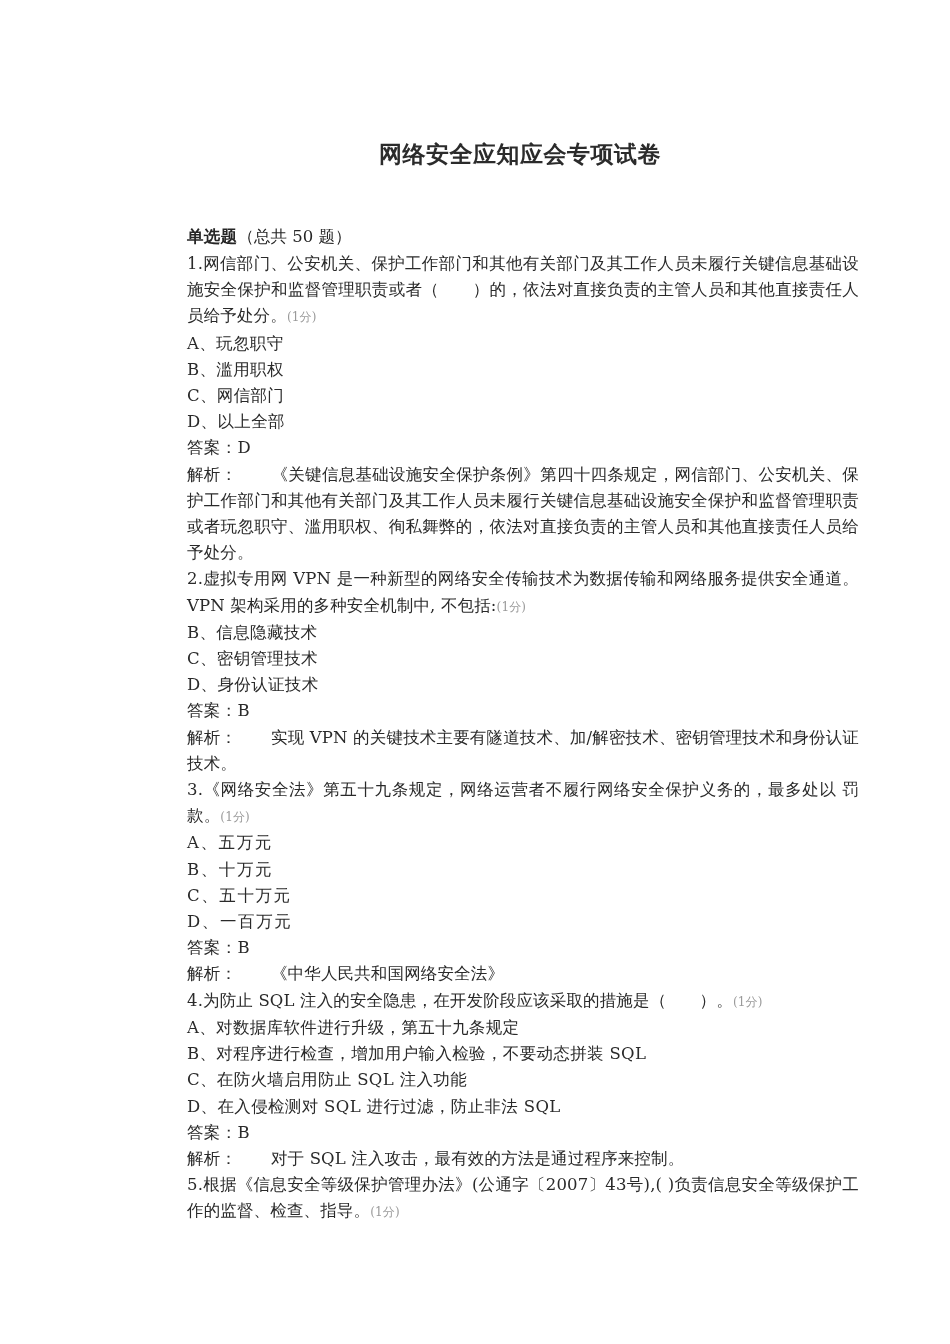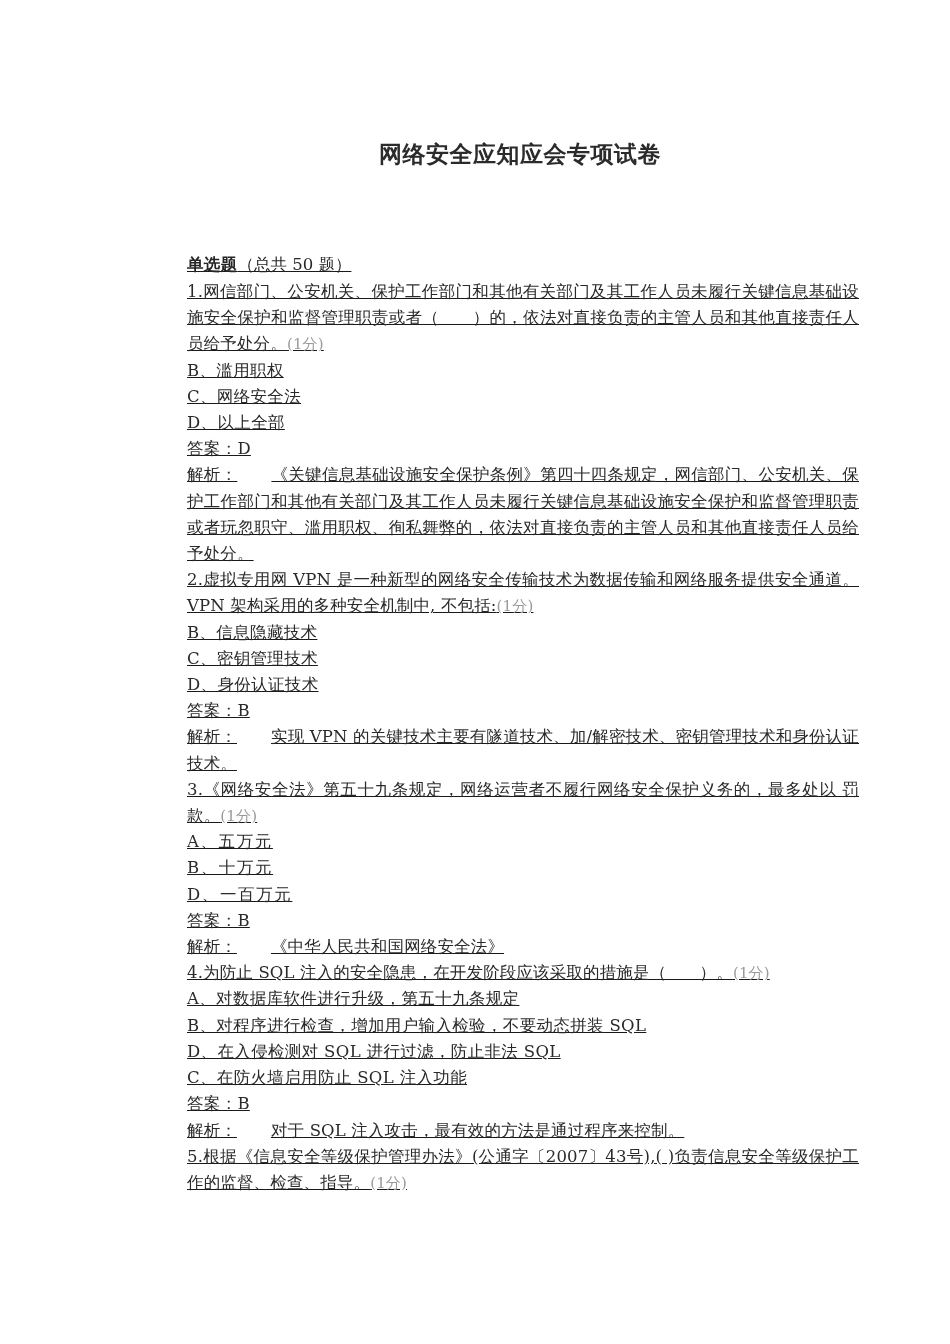--- a/index.html
+++ b/index.html
@@ -30,23 +30,22 @@
     text-align: center;
     font-family: "DejaVu Serif", "Liberation Serif", serif;
     font-weight: bold;
     font-size: 23px;
     letter-spacing: 0.5px;
     color: #2b2b2b;
   }
   .content {
     position: absolute;
     left: 142px;
-    top: 252px;
+    top: 224px;
     width: 672px;
-    text-decoration: underline;
   }
   .section-head {
     font-size: 16.5px;
     line-height: 26px;
     margin-bottom: 1px;
     color: #262626;
   }
   .section-head .sh-label {
     font-weight: bold;
     letter-spacing: 0.3px;
@@ -76,70 +75,72 @@
   }
   .answer {
     letter-spacing: 0.3px;
   }
   .explain {
     text-align: justify;
     text-justify: inter-ideograph;
   }
   .score {
     color: #9a9a9a;
-    font-size: 15px;
+    font-size: 12px;
   }
   .gap-lg { display: inline-block; width: 34px; }
 </style>
 </head>
 <body>
 
 <div class="page">
 
   <div class="doc-title">网络安全应知应会专项试卷</div>
 
   <div class="content">
 
     <div class="section-head">
       <span class="sh-label">单选题</span><span class="sh-count">（总共 50 题）</span>
     </div>
 
     <div class="q-block">
       <div class="line stem"><span>1.网信部门、公安机关、保护工作部门和其他有关部门及其工作人员未履行关键信息基础设施安全保护和监督管理职责或者（　　）的，依法对直接负责的主管人员和其他直接责任人员给予处分。</span><span class="score">(1分)</span></div>
+      <div class="line option">A、玩忽职守</div>
       <div class="line option">B、滥用职权</div>
-      <div class="line option">C、网络安全法</div>
+      <div class="line option">C、网信部门</div>
       <div class="line option">D、以上全部</div>
       <div class="line answer">答案：D</div>
       <div class="line explain"><span>解析：</span><span class="gap-lg"></span><span>《关键信息基础设施安全保护条例》第四十四条规定，网信部门、公安机关、保护工作部门和其他有关部门及其工作人员未履行关键信息基础设施安全保护和监督管理职责或者玩忽职守、滥用职权、徇私舞弊的，依法对直接负责的主管人员和其他直接责任人员给予处分。</span></div>
     </div>
 
     <div class="q-block">
       <div class="line stem"><span>2.虚拟专用网 VPN 是一种新型的网络安全传输技术为数据传输和网络服务提供安全通道。VPN 架构采用的多种安全机制中, 不包括:</span><span class="score">(1分)</span></div>
       <div class="line option">B、信息隐藏技术</div>
       <div class="line option">C、密钥管理技术</div>
       <div class="line option">D、身份认证技术</div>
       <div class="line answer">答案：B</div>
       <div class="line explain"><span>解析：</span><span class="gap-lg"></span><span>实现 VPN 的关键技术主要有隧道技术、加/解密技术、密钥管理技术和身份认证技术。</span></div>
     </div>
 
     <div class="q-block">
       <div class="line stem"><span>3.《网络安全法》第五十九条规定，网络运营者不履行网络安全保护义务的，最多处以 罚款。</span><span class="score">(1分)</span></div>
       <div class="line option wide">A、五万元</div>
       <div class="line option wide">B、十万元</div>
+      <div class="line option wide">C、五十万元</div>
       <div class="line option wide">D、一百万元</div>
       <div class="line answer">答案：B</div>
       <div class="line explain"><span>解析：</span><span class="gap-lg"></span><span>《中华人民共和国网络安全法》</span></div>
     </div>
 
     <div class="q-block">
       <div class="line stem"><span>4.为防止 SQL 注入的安全隐患，在开发阶段应该采取的措施是（　　）。</span><span class="score">(1分)</span></div>
       <div class="line option">A、对数据库软件进行升级，第五十九条规定</div>
       <div class="line option">B、对程序进行检查，增加用户输入检验，不要动态拼装 SQL</div>
+      <div class="line option">C、在防火墙启用防止 SQL 注入功能</div>
       <div class="line option">D、在入侵检测对 SQL 进行过滤，防止非法 SQL</div>
-      <div class="line option">C、在防火墙启用防止 SQL 注入功能</div>
       <div class="line answer">答案：B</div>
       <div class="line explain"><span>解析：</span><span class="gap-lg"></span><span>对于 SQL 注入攻击，最有效的方法是通过程序来控制。</span></div>
     </div>
 
     <div class="q-block">
       <div class="line stem"><span>5.根据《信息安全等级保护管理办法》(公通字〔2007〕43号),( )负责信息安全等级保护工作的监督、检查、指导。</span><span class="score">(1分)</span></div>
     </div>
 
   </div>
 </div>

